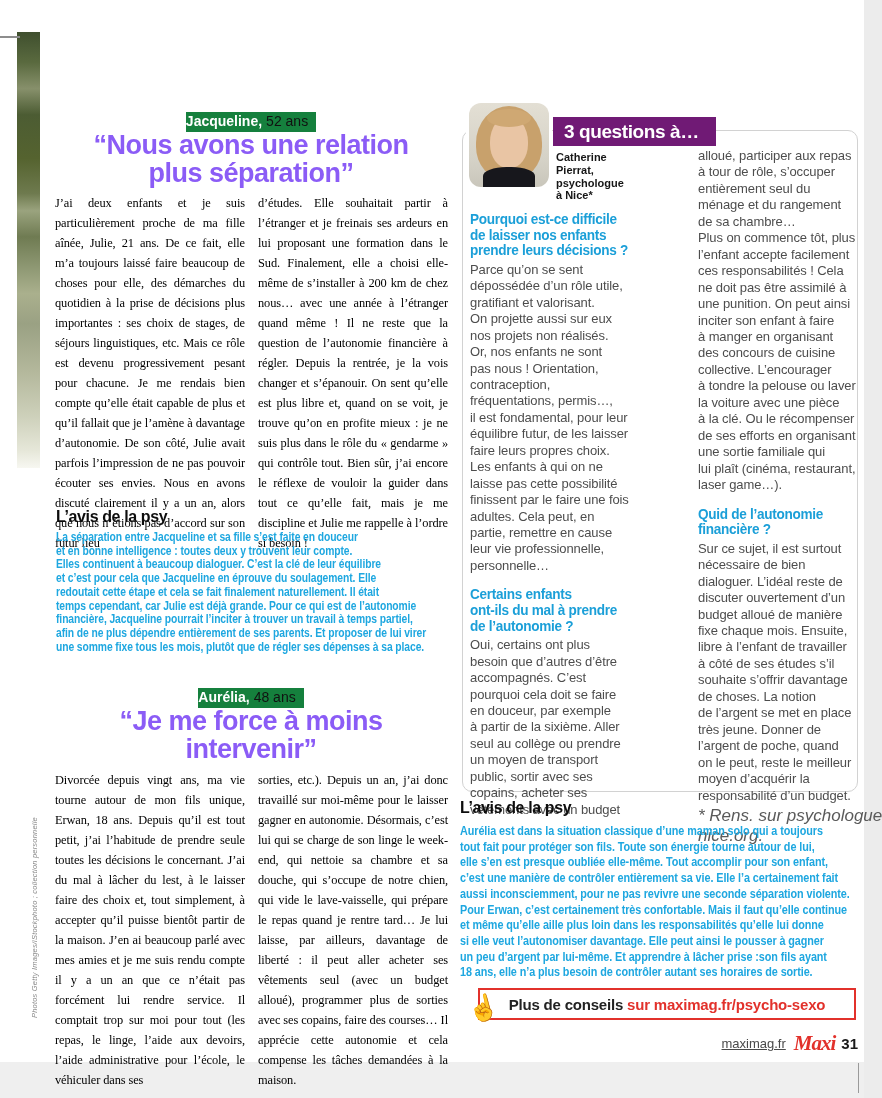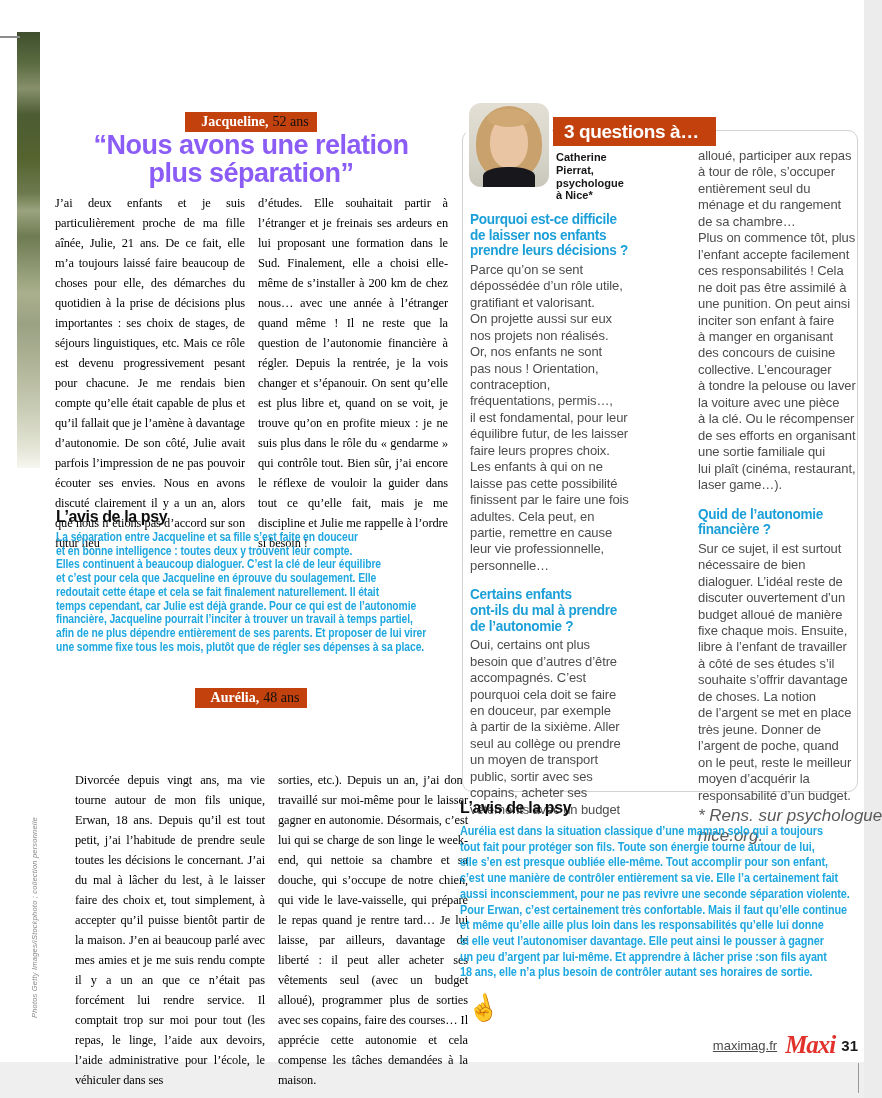--- a/index.html
+++ b/index.html
@@ -13,40 +13,40 @@
 
   
   .strip{left:17px;top:32px;width:23px;height:436px;
     background:linear-gradient(180deg,#3f4f2e 0%,#5a6a3f 7%,#87906b 13%,#4c5c33 19%,#55632f 29%,#6e7a4e 37%,#9aa37e 41%,#6f7b52 47%,#8e9873 54%,#aab08d 60%,#9aa183 67%,#b4b89c 78%,#cdd0ba 88%,#e6e7d9 96%,#f7f7f1 100%);}
   .topline{left:0;top:36px;width:20px;height:2px;background:#8d8d8d;}
   .credit{left:30px;top:838px;width:14px;height:180px;writing-mode:vertical-rl;transform:rotate(180deg);
     font-size:7.5px;font-style:italic;color:#8a8a8a;letter-spacing:.2px;white-space:nowrap;}
 
   
   .badge-row{width:392px;text-align:center;}
-  .badge{display:inline-block;background:#c2410c;padding:2px 8px 3px 16px;font-size:14px;line-height:15px;font-family:Liberation Serif, serif;}
+  .badge{display:inline-block;background:#15803d;padding:2px 8px 3px 0;font-size:14px;line-height:15px;}
   .badge .nm{color:#ffffff;font-weight:bold;}
   .badge .age{color:#111111;margin-left:4px;}
   .headline{width:392px;text-align:center;color:#8b5cf6;font-weight:bold;font-size:27px;line-height:28px;letter-spacing:-0.5px;}
 
   
   .cols{width:394px;display:flex;gap:13px;}
   .col{width:190px;font-family:Liberation Serif, serif;font-size:12.4px;line-height:20px;
     color:#000000;text-align:justify;letter-spacing:-0.1px;}
 
   
   .avis-head{font-size:17px;font-weight:bold;color:#0d0d0d;letter-spacing:-0.4px;transform:scaleX(.94);transform-origin:left;}
   .avis-text{font-size:12px;font-weight:bold;color:#1ea7e0;line-height:13.7px;white-space:pre-line;
     transform:scaleX(.86);transform-origin:left top;width:470px;letter-spacing:-0.1px;}
   .avis-text2{font-size:12.6px;font-weight:bold;color:#1ea7e0;line-height:15.7px;white-space:pre-line;
     transform:scaleX(.86);transform-origin:left top;width:500px;letter-spacing:-0.1px;}
 
   
   .panel-box{left:462px;top:130px;width:394px;height:660px;border:1px solid #d2d2d2;border-radius:10px;background:#fff;}
-  .titlebar{left:553px;top:117px;width:152px;height:29px;background:#c2410c;color:#fff;font-weight:bold;
+  .titlebar{left:553px;top:117px;width:152px;height:29px;background:#701a75;color:#fff;font-weight:bold;
     font-size:19px;line-height:29px;padding-left:11px;letter-spacing:-0.4px;}
   .photo{left:469px;top:103px;width:80px;height:84px;border-radius:12px;overflow:hidden;
     background:linear-gradient(180deg,#e3dfd4 0%,#d4d1c6 70%,#c9c6bb 100%);box-shadow:0 0 0 3px #ffffff;}
   .photo .hair{position:absolute;left:7px;top:3px;width:66px;height:74px;border-radius:50% 50% 45% 45%;background:#c8a16c;}
   .photo .face{position:absolute;left:21px;top:13px;width:38px;height:52px;border-radius:50% 50% 46% 46%;background:#e9c5a4;}
   .photo .fringe{position:absolute;left:18px;top:6px;width:44px;height:18px;border-radius:50%;background:#cfa873;}
   .photo .top{position:absolute;left:14px;top:64px;width:52px;height:20px;border-radius:45% 45% 0 0;background:#17171c;}
   .expert{left:556px;top:151px;width:110px;font-size:11px;font-weight:bold;color:#161616;line-height:12.8px;white-space:pre-line;}
   .pcol{position:absolute;}
   .pcol1{left:470px;top:212px;width:186px;}
@@ -58,21 +58,21 @@
   .footnote{font-size:17px;font-style:italic;color:#5a5a5a;margin-top:2px;}
 
   
   .banner{left:478px;top:988px;width:374px;height:28px;border:2px solid #e2312b;background:#fff;
     display:flex;align-items:center;justify-content:center;}
   .banner .txt{font-size:15px;font-weight:bold;color:#222;letter-spacing:-0.2px;}
   .banner .lnk{color:#e2312b;}
   .hand{left:468px;top:994px;font-size:25px;color:#e2312b;transform:rotate(-14deg);z-index:5;}
   .footer{left:560px;top:1031px;width:298px;text-align:right;}
   .footer .site{font-size:13px;color:#4a4a4a;vertical-align:middle;text-decoration:underline;}
-  .footer .logo{font-family:"Liberation Serif",serif;font-style:italic;font-weight:bold;font-size:25px;
+  .footer .logo{font-family:"Liberation Serif",serif;font-style:italic;font-weight:bold;font-size:21px;
     color:#e2312b;margin:0 6px 0 8px;vertical-align:middle;letter-spacing:-1px;text-align:center;}
   .footer .pnum{font-size:15px;color:#1a1a1a;vertical-align:middle;font-weight:bold;}
 </style>
 </head>
 <body>
 
 <div class="canvas">
   <div class="page"></div>
   <div class="gray-right"></div>
   <div class="gray-bottom"></div>
@@ -101,22 +101,24 @@
 redoutait cette étape et cela se fait finalement naturellement. Il était
 temps cependant, car Julie est déjà grande. Pour ce qui est de l’autonomie
 financière, Jacqueline pourrait l’inciter à trouver un travail à temps partiel,
 afin de ne plus dépendre entièrement de ses parents. Et proposer de lui virer
 une somme fixe tous les mois, plutôt que de régler ses dépenses à sa place.</div>
 
   <div class="abs badge-row" style="left:55px;top:688px;">
     <span class="badge"><span class="nm">Aurélia,</span><span class="age">48 ans</span></span>
   </div>
   <div class="abs headline" style="left:55px;top:707px;">
-  </div>
-  <div class="abs cols" style="left:55px;top:770px;margin-left:20px;">
+    <div>“Je me force à moins</div>
+    <div>intervenir”</div>
+  </div>
+  <div class="abs cols" style="left:55px;top:770px;">
     <div class="col">Divorcée depuis vingt ans, ma vie tourne autour de mon fils unique, Erwan, 18 ans. Depuis qu’il est tout petit, j’ai l’habitude de prendre seule toutes les décisions le concernant. J’ai du mal à lâcher du lest, à le laisser faire des choix et, tout simplement, à accepter qu’il puisse bientôt partir de la maison. J’en ai beaucoup parlé avec mes amies et je me suis rendu compte il y a un an que ce n’était pas forcément lui rendre service. Il comptait trop sur moi pour tout (les repas, le linge, l’aide aux devoirs, l’aide administrative pour l’école, le véhiculer dans ses</div>
     <div class="col">sorties, etc.). Depuis un an, j’ai donc travaillé sur moi-même pour le laisser gagner en autonomie. Désormais, c’est lui qui se charge de son linge le week-end, qui nettoie sa chambre et sa douche, qui s’occupe de notre chien, qui vide le lave-vaisselle, qui prépare le repas quand je rentre tard… Je lui laisse, par ailleurs, davantage de liberté : il peut aller acheter ses vêtements seul (avec un budget alloué), programmer plus de sorties avec ses copains, faire des courses… Il apprécie cette autonomie et cela compense les tâches demandées à la maison.</div>
   </div>
 
   <div class="abs panel-box"></div>
   <div class="abs photo">
     <div class="hair"></div>
     <div class="face"></div>
     <div class="fringe"></div>
     <div class="top"></div>
@@ -214,17 +216,20 @@
 elle s’en est presque oubliée elle-même. Tout accomplir pour son enfant,
 c’est une manière de contrôler entièrement sa vie. Elle l’a certainement fait
 aussi inconsciemment, pour ne pas revivre une seconde séparation violente.
 Pour Erwan, c’est certainement très confortable. Mais il faut qu’elle continue
 et même qu’elle aille plus loin dans les responsabilités qu’elle lui donne
 si elle veut l’autonomiser davantage. Elle peut ainsi le pousser à gagner
 un peu d’argent par lui-même. Et apprendre à lâcher prise :son fils ayant
 18 ans, elle n’a plus besoin de contrôler autant ses horaires de sortie.</div>
 
   <div class="abs hand">☝</div>
+  <div class="abs banner">
+    <span class="txt"><span>Plus de conseils </span><span class="lnk">sur maximag.fr/psycho-sexo</span></span>
+  </div>
 
   <div class="abs footer">
     <span class="site">maximag.fr</span><span class="logo">Maxi</span><span class="pnum">31</span>
   </div>
 </div>
 
 </body></html>

